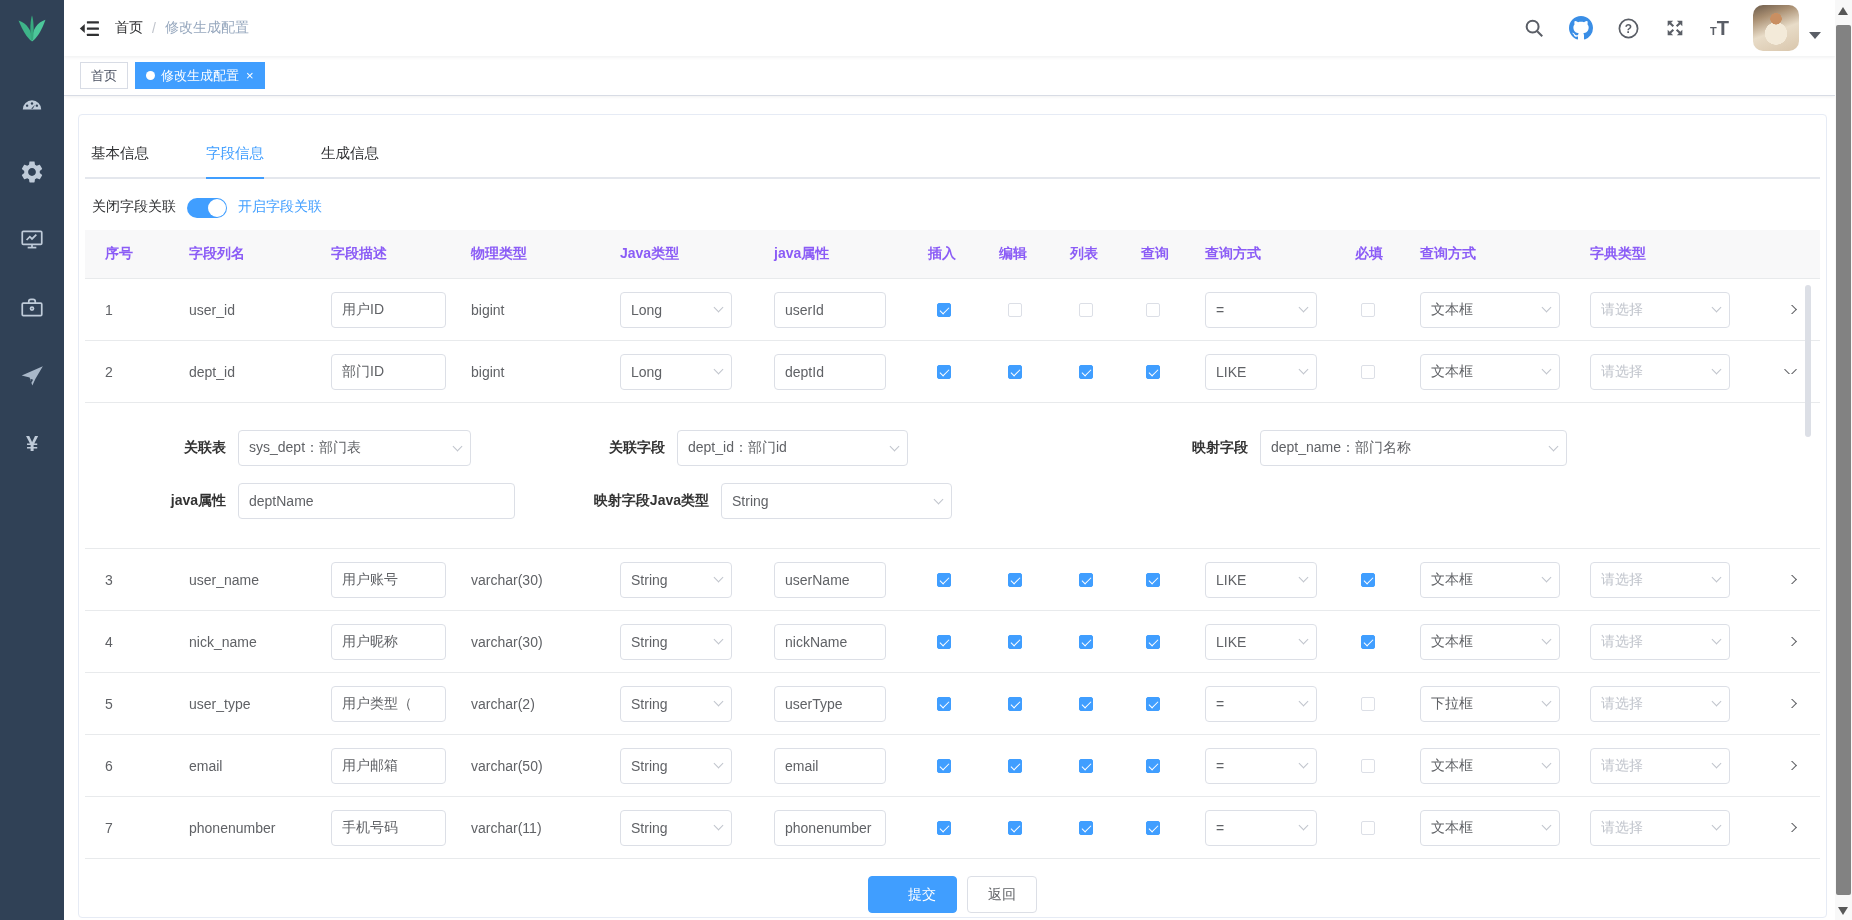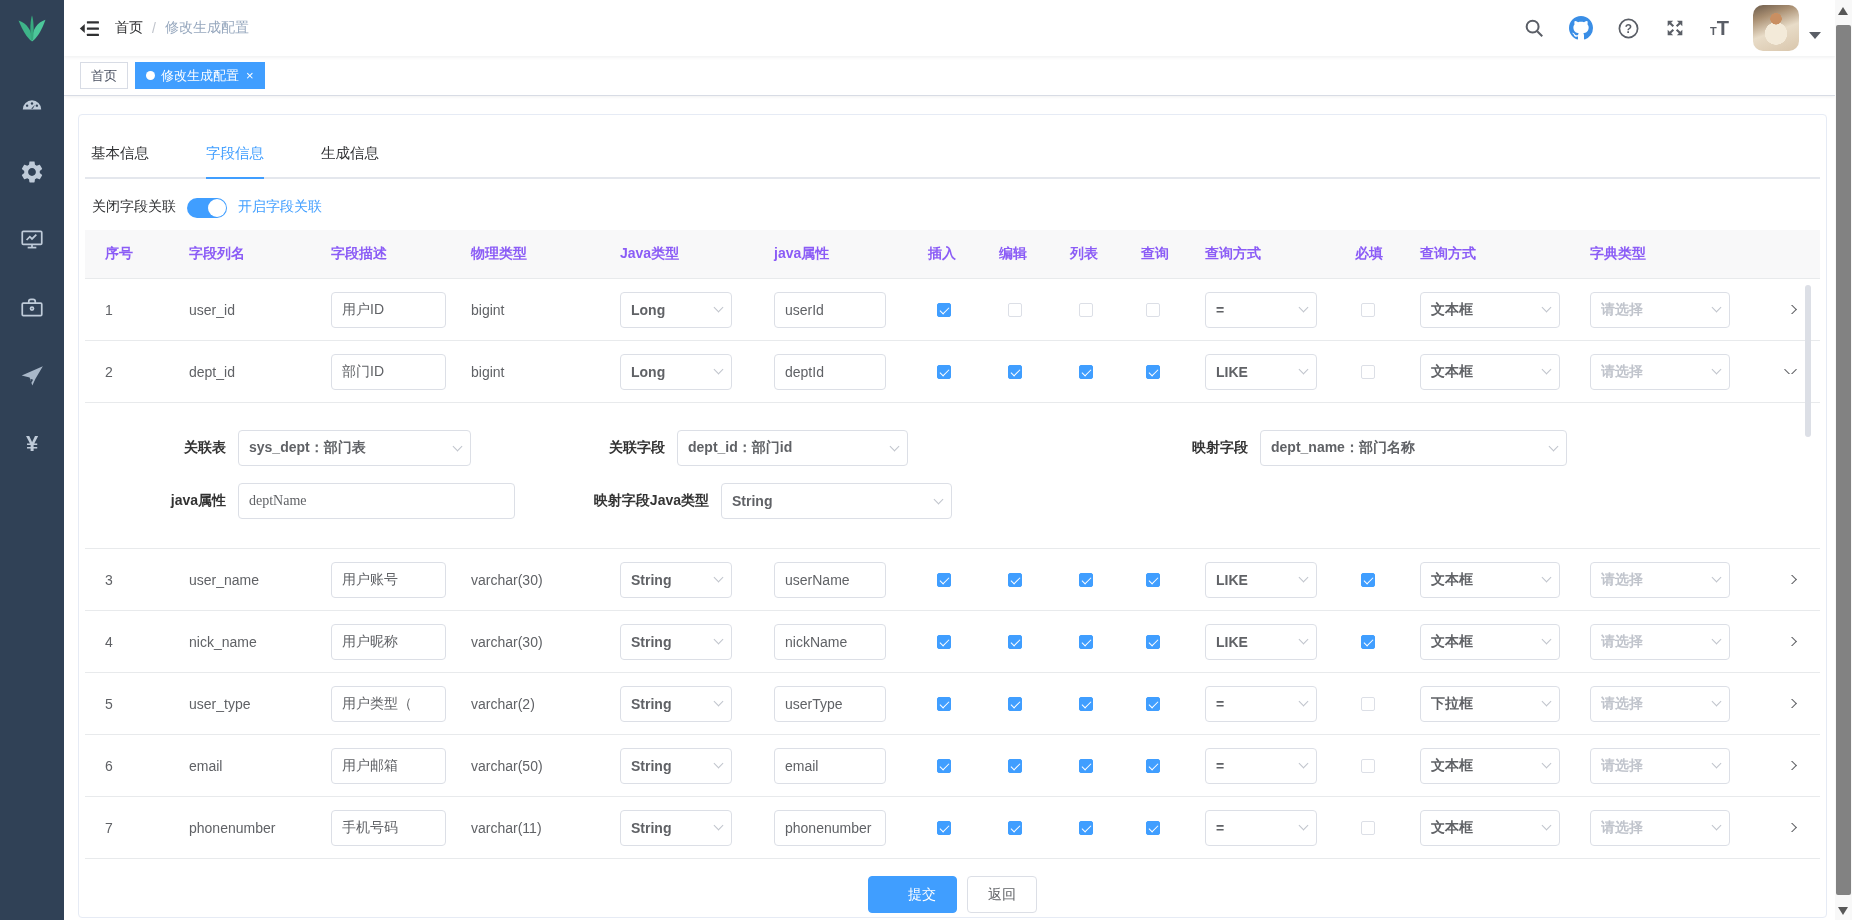--- a/index.html
+++ b/index.html
@@ -80,21 +80,21 @@
   .cb.checked::after { content:""; position:absolute; left:4px; top:1px; width:4px; height:8px;
     border:solid #fff; border-width:0 1.5px 1.5px 0; transform:rotate(45deg); }
 
   .inp { height:36px; border:1px solid #dcdfe6; border-radius:4px; padding:16px 10px; font-size:14px; color:#606266;
          background:#fff; outline:none; font-family:inherit; }
   .inp.w115 { width:115px; }
   .inp.w112 { width:112px; }
 
   .sel { height:36px; border:1px solid #dcdfe6; border-radius:4px; background:#fff; color:#606266;
          display:inline-flex; align-items:center; justify-content:space-between; padding:0 9px 0 10px; cursor:pointer; }
-  .sel span { overflow:hidden; white-space:nowrap;font-weight:bold; }
+  .sel span { overflow:hidden; white-space:nowrap; }
   .sel .arr { width:7px; height:7px; border-right:1.4px solid #c0c4cc; border-bottom:1.4px solid #c0c4cc;
               transform:rotate(45deg); margin-left:8px; margin-top:-4px; flex:0 0 auto; }
   .sel.placeholder span { color:#c0c4cc; }
   .w112s { width:112px; } .w140s { width:140px; }
 
   .chev { width:9px; height:9px; border-right:1.6px solid #606266; border-bottom:1.6px solid #606266; display:inline-block; cursor:pointer; }
   .chev.right { transform:rotate(-45deg); }
   .chev.down  { transform:rotate(45deg); margin-top:-4px; }
 
   
@@ -373,21 +373,21 @@
                 <i class="arr"></i>
               </div>
               <div class="exp-label" style="width:352px">映射字段</div>
               <div class="sel" style="width:307px">
                 <span>dept_name：部门名称</span>
                 <i class="arr"></i>
               </div>
             </div>
             <div class="exp-row">
               <div class="exp-label" style="width:153px">java属性</div>
-              <input class="inp" style="width: 277px; font-family: Liberation Serif, serif;" value="deptName">
+              <input class="inp" style="width: 277px;" value="deptName">
               <div class="exp-label" style="width:206px">映射字段Java类型</div>
               <div class="sel" style="width:231px">
                 <span>String</span>
                 <i class="arr"></i>
               </div>
             </div>
           </div>
           <div class="trow">
             <div class="cell">3</div>
             <div class="cell">user_name</div>

